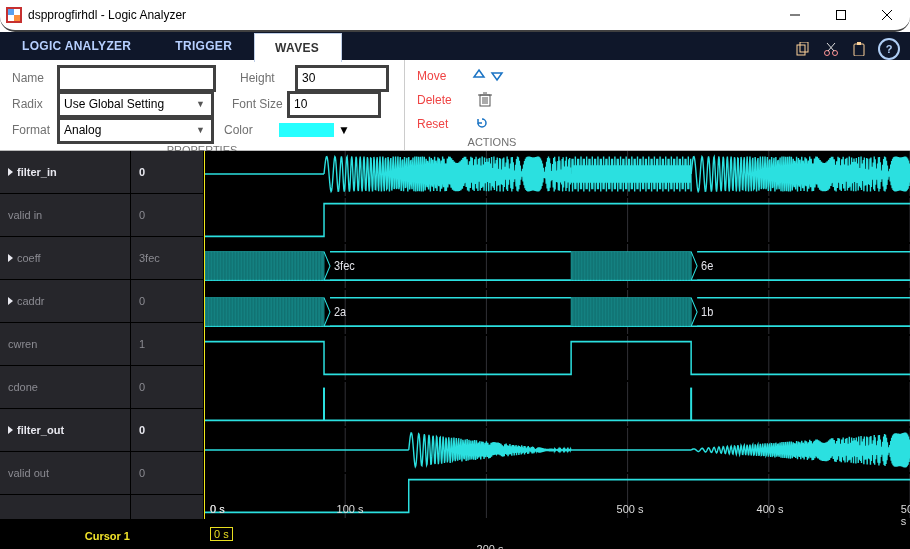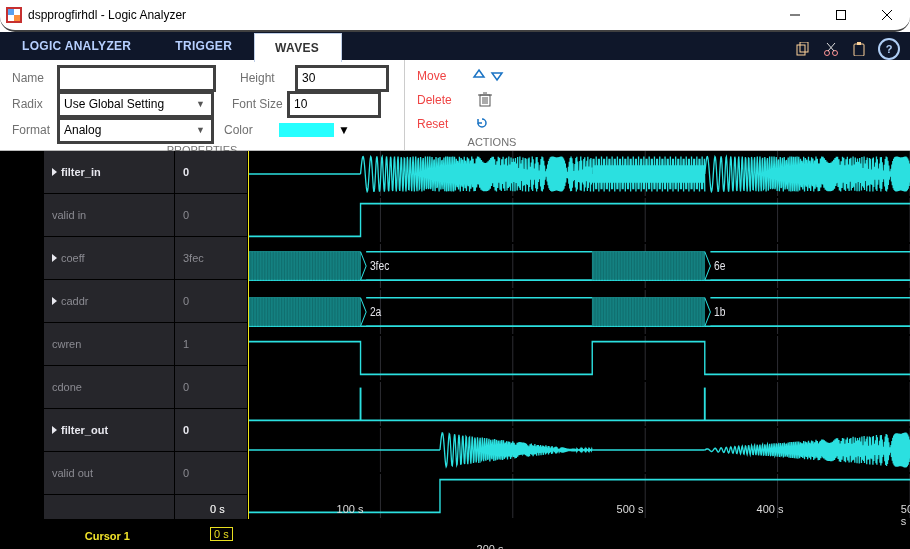--- a/index.html
+++ b/index.html
@@ -34,21 +34,21 @@
   .ribbon .sel { width:145px; display:flex; align-items:center; justify-content:space-between; padding-right:2px;}
   .ribbon .sel .chev { font-size:9px; color:#555; padding:0 4px;}
   .ribbon input.txt { width:80px;}
   .color-swatch { width:55px; height:14px; background:#26ffff; margin-right:4px;}
   .color-sel { display:flex; align-items:center; border:0; }
   .grp-title { text-align:center; color:#707070; font-size:11px; margin-bottom:1px;}
   .actbtn { display:flex; align-items:center; gap:20px; color:#ef4444; height:24px;}
   .arrowUD { display:inline-flex; gap:4px; margin-left:6px;}
 
   
-  .waves { height:calc(549px - 30px - 28px - 90px - 33px); display:flex; background:#000; position:relative;padding-left:44px;}
+  .waves { height:calc(549px - 30px - 28px - 90px - 33px); display:flex; background:#000; position:relative;}
   .namescol { width:130px; background:#26262b; border-right:1px solid #000; }
   .valcol { width:72px; background:#26262b; border-right:1px solid #000;}
   .plotcol { flex:1; position:relative; background:#000; }
   .sig { height:42px; border-bottom:1px solid #000; display:flex; align-items:center; padding-left:8px; color:#8b8b92; font-size:11px; }
   .sig.bold { color:#e8e8ef; font-weight:600;}
   .sig .tri { width:0; height:0; border-top:4px solid transparent; border-bottom:4px solid transparent; border-left:5px solid #e8e8ef; margin-right:4px;}
   .cursor-line { position:absolute; width:1px; top:0; bottom:0; background:#efe61a;}
 
   
   .timeline { height:33px; background:#000; display:flex;}

